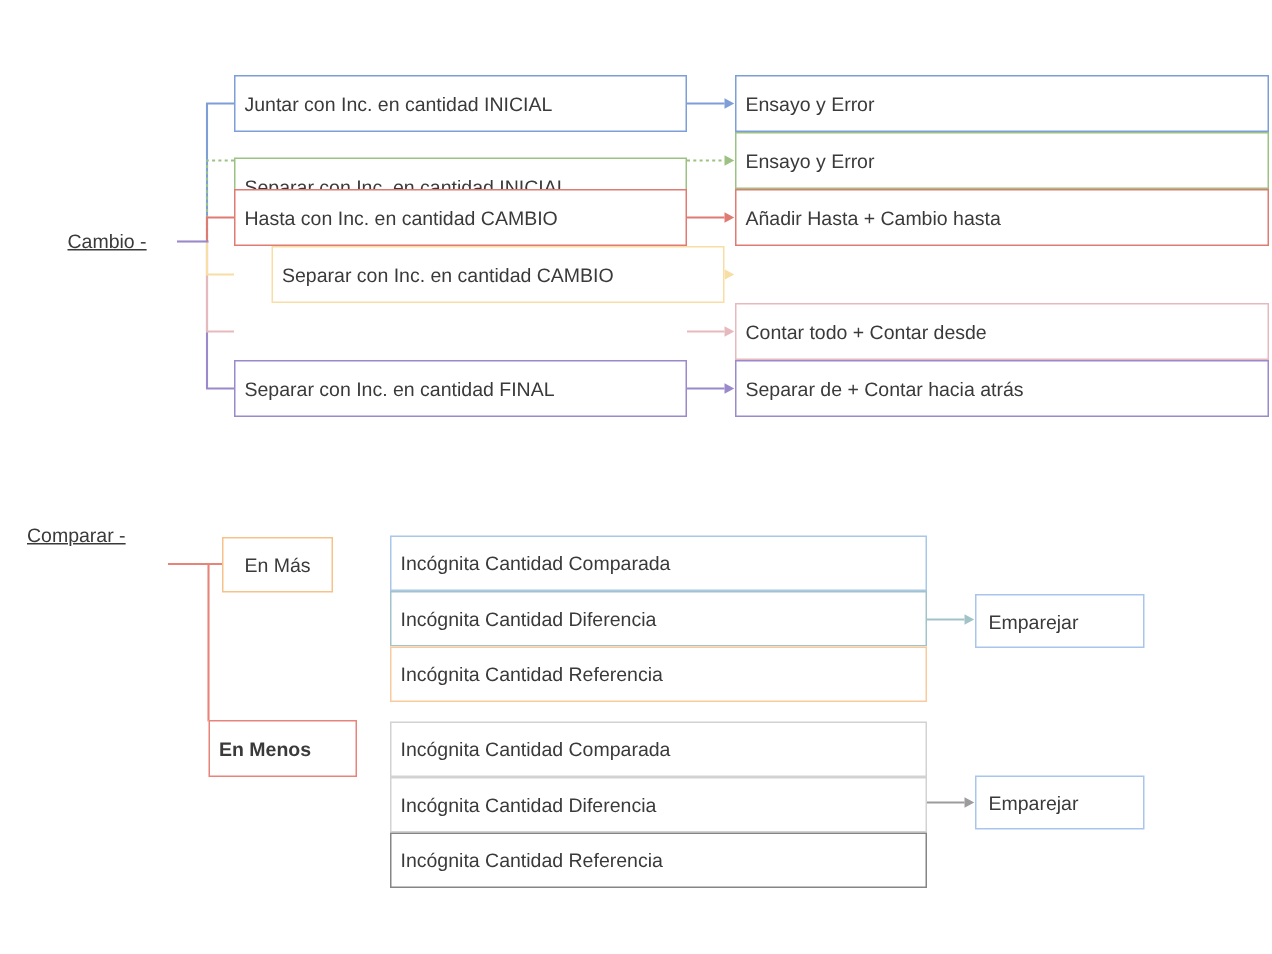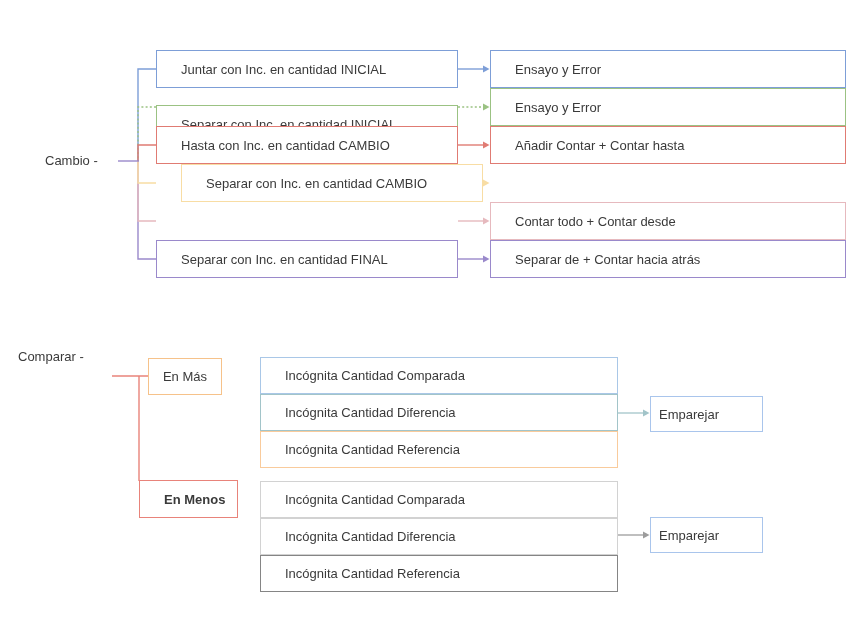--- a/index.html
+++ b/index.html
@@ -1,23 +1,23 @@
 <!DOCTYPE html>
 <html><head>
 <meta charset="utf-8">
 <style>
   html,body{margin:0;padding:0;background:#fff;}
   #canvas{position:relative;width:848px;height:636px;background:#ffffff;overflow:hidden;
           font-family:"Liberation Sans", sans-serif;}
   .box{position:absolute;background:#fff;display:flex;align-items:center;
-       box-sizing:border-box;padding-left:24px;font-size:13px;color:#3a3a3a;
+       box-sizing:border-box;padding-left:6px;font-size:13px;color:#3a3a3a;
        border:1.5px solid #ccc;white-space:nowrap;}
   .thin{border-width:1px;}
   .bold{border-width:1.5px;}
-  .label{position:absolute;font-size:13px;color:#3a3a3a;white-space:nowrap;}
+  .label{position:absolute;font-size:13px;color:#3a3a3a;white-space:nowrap;text-decoration:underline;}
   .center{justify-content:center;padding-left:0;}
   svg.overlay{position:absolute;left:0;top:0;width:848px;height:636px;pointer-events:none;}
 </style>
 </head>
 <body>
 
 <div id="canvas">
 
   <svg class="overlay">
 
@@ -55,21 +55,21 @@
   <div class="label" style="left:18px;top:349px;">Comparar -</div>
 
   <div class="box" style="left: 156px; top: 50px; width: 302px; height: 38px; border-color: rgb(125, 158, 215);">Juntar con Inc. en cantidad INICIAL</div>
   <div class="box" style="left: 156px; top: 88px; width: 302px; height: 38px; border-color: rgb(155, 194, 131); margin-top: 17px;">Separar con Inc. en cantidad INICIAL</div>
   <div class="box" style="left: 156px; top: 126px; width: 302px; height: 38px; border-color: rgb(224, 123, 115);">Hasta con Inc. en cantidad CAMBIO</div>
   <div class="box" style="left: 156px; top: 164px; width: 302px; height: 38px; border-color: rgb(248, 221, 164); margin-left: 25px;">Separar con Inc. en cantidad CAMBIO</div>
   <div class="box" style="left: 156px; top: 240px; width: 302px; height: 38px; border-color: rgb(154, 137, 203);">Separar con Inc. en cantidad FINAL</div>
 
   <div class="box" style="left: 490px; top: 50px; width: 356px; height: 38px; border-color: rgb(125, 158, 215);">Ensayo y Error</div>
   <div class="box" style="left: 490px; top: 88px; width: 356px; height: 38px; border-color: rgb(155, 194, 131);">Ensayo y Error</div>
-  <div class="box" style="left: 490px; top: 126px; width: 356px; height: 38px; border-color: rgb(224, 123, 115);">Añadir Contar + Contar hasta</div>
+  <div class="box" style="left: 490px; top: 126px; width: 356px; height: 38px; border-color: rgb(224, 123, 115);">Añadir Hasta + Cambio hasta</div>
   <div class="box" style="left: 490px; top: 202px; width: 356px; height: 38px; border-color: rgb(230, 185, 190);">Contar todo + Contar desde</div>
   <div class="box" style="left: 490px; top: 240px; width: 356px; height: 38px; border-color: rgb(154, 137, 203);">Separar de + Contar hacia atrás</div>
 
   <div class="box bold center" style="left: 148px; top: 358px; width: 74px; height: 37px; border-color: rgb(246, 194, 138);">En Más</div>
   <div class="box bold" style="left: 139px; top: 480px; width: 99px; height: 38px; border-color: rgb(232, 131, 122); font-weight: bold;">En Menos</div>
 
   <div class="box thin" style="left: 260px; top: 357px; width: 358px; height: 37px; border-color: rgb(169, 199, 231);">Incógnita Cantidad Comparada</div>
   <div class="box thin" style="left: 260px; top: 394px; width: 358px; height: 37px; border-color: rgb(162, 196, 201);">Incógnita Cantidad Diferencia</div>
   <div class="box thin" style="left: 260px; top: 431px; width: 358px; height: 37px; border-color: rgb(249, 203, 156);">Incógnita Cantidad Referencia</div>
 

